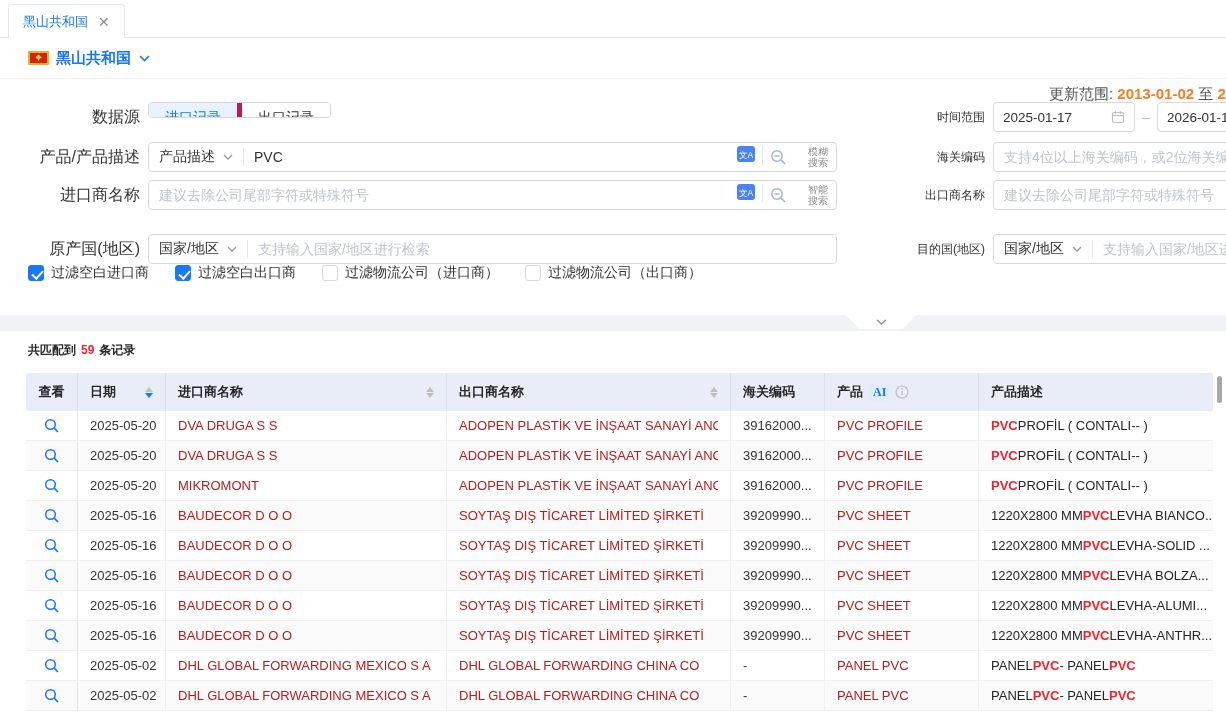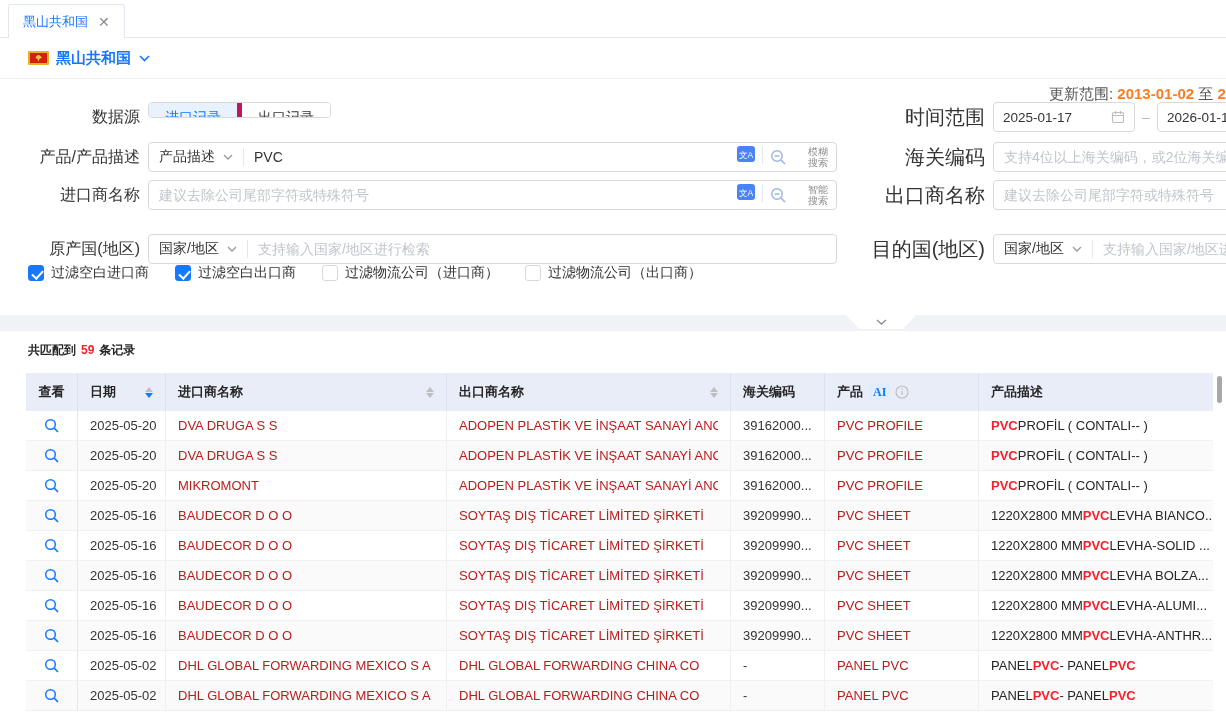--- a/index.html
+++ b/index.html
@@ -20,21 +20,21 @@
   .flag { width:21px; height:14px; background:#d3210f; border:2px solid #e8b323; border-radius:1px; position:relative; margin-right:7px; }
   .flag::after { content:""; position:absolute; left:50%; top:50%; width:7px; height:7px; transform:translate(-50%,-50%);
     background:#f0c83c; clip-path:polygon(50% 0,80% 25%,100% 45%,65% 60%,50% 100%,35% 60%,0 45%,20% 25%); }
   .country-name { color:#1677ff; font-weight:bold; font-size:15px; margin-right:8px; }
   
   .filter-panel { height:236px; background:#fff; position:relative; }
   .update-range { position:absolute; left:1049px; top:6px; font-size:15px; color:#555; white-space:nowrap; }
   .update-range b { color:#fb7c21; font-weight:bold; }
   .form-row { position:absolute; height:30px; }
   .flabel { position:absolute; left:0; width:140px; line-height:30px; text-align:right; color:#333; font-size:16px; white-space:nowrap; }
-  .flabel-r { position:absolute; left:845px; width:140px; line-height:30px; text-align:right; color:#333; font-size:20px; white-space:nowrap; }
+  .flabel-r { position:absolute; left:845px; width:140px; line-height:30px; text-align:right; color:#333; font-size:12px; white-space:nowrap; }
   .field-l { position:absolute; left:148px; width:689px; height:30px; }
   .field-r { position:absolute; left:993px; width:410px; height:30px; }
   .seg-group { display:inline-flex; height:16px; border:1px solid #d9d9d9; border-radius:4px; overflow:hidden; background:#fff; }
   .seg { padding:0 16px; line-height:28px; font-size:14px; color:#333; background:#fff; cursor:pointer; }
   .seg.selected { background:#e8f2ff; color:#1677ff; }
   .seg + .seg { border-left:5px solid #be185d; }
   .compound { display:flex; align-items:center; height:30px; border:1px solid #d9d9d9; border-radius:4px; background:#fff; overflow:hidden; }
   .c-select { display:flex; align-items:center; gap:8px; padding:0 10px; height:100%; color:#333; font-size:14px; cursor:pointer; flex:none; }
   .c-divider { width:1px; height:18px; background:#e4e7ed; flex:none; }
   .c-input { flex:1; min-width:0; height:100%; border:none; outline:none; padding:0 10px; font-size:14px; color:#333;

